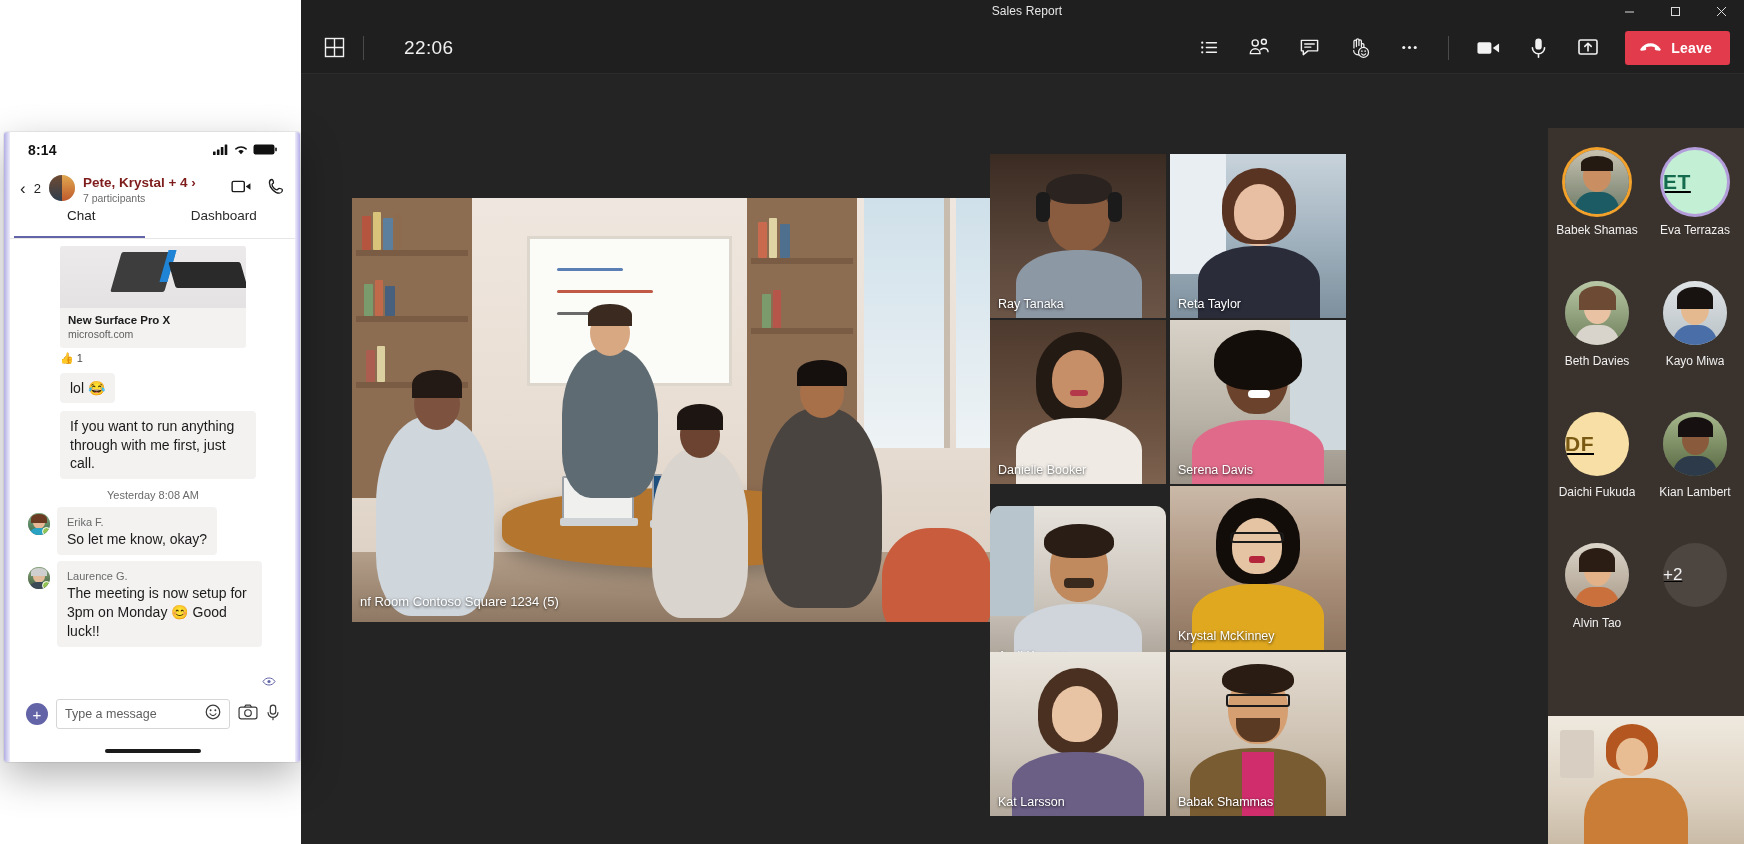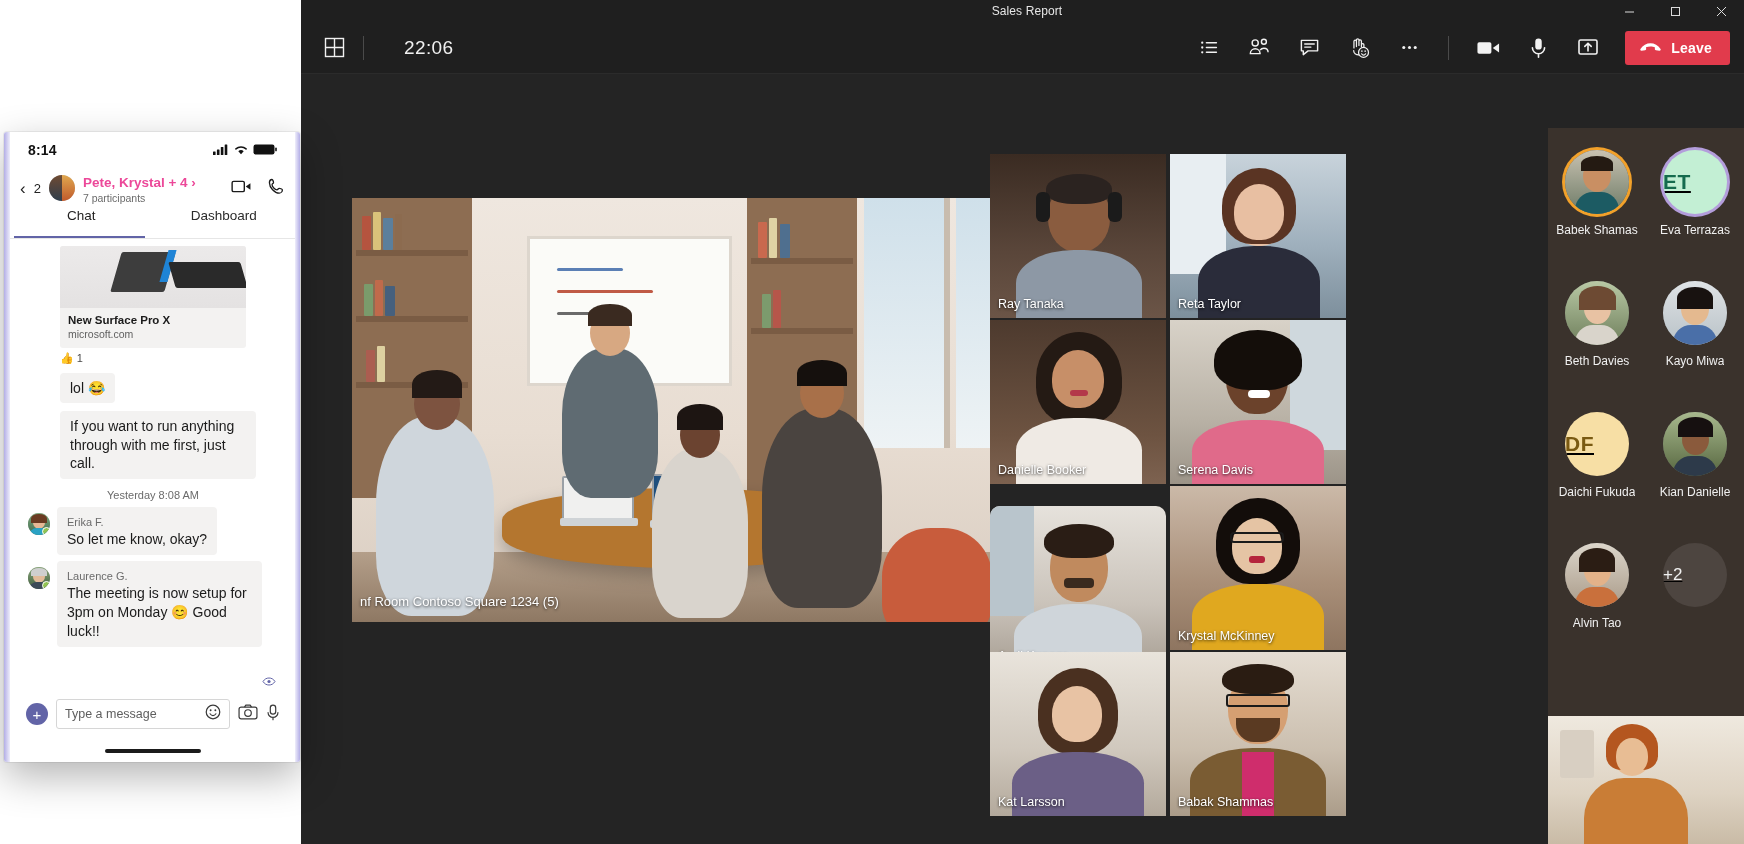--- a/index.html
+++ b/index.html
@@ -147,21 +147,21 @@
   .status-time { font-size:14px; font-weight:700; color:#111; letter-spacing:.2px; }
   .status-icons { display:flex; align-items:center; gap:5px; color:#111; }
 
   .chat-header { height:40px; display:flex; align-items:center; padding:0 10px; gap:8px; }
   .back-chev { font-size:17px; color:#222; line-height:1; }
   .badge-count { font-size:13px; color:#222; }
   .grp-av { width:26px; height:26px; border-radius:50%; overflow:hidden; position:relative;
             flex:0 0 26px; background:#cfcfcf; }
   .grp-av .q { position:absolute; width:50%; height:100%; }
   .chat-title-wrap { flex:1; min-width:0; }
-  .chat-title { font-size:13.5px; font-weight:700; color:#ec4899; white-space:nowrap; }
+  .chat-title { font-size:13.5px; font-weight:700; color:#7f1d1d; white-space:nowrap; }
   .chat-sub { font-size:10.5px; color:#6b6b6b; margin-top:1px; }
   .hdr-ico { color:#1b1b1b; margin-left:8px; }
 
   .tabs { height:30px; display:flex; position:relative; }
   .tab { flex:1; text-align:center; font-size:13.5px; color:#2b2b2b; }
   .tab.active { color:#201f1e; }
   .tab-underline { position:absolute; left:4px; bottom:0; width:46%; height:2.5px; background:#6264a7; }
   .divider-line { height:1px; background:#e6e6e6; }
 
   .thread { position:absolute; left:6px; right:5px; top:110px; bottom:72px; overflow:hidden;
@@ -522,21 +522,21 @@
             <span class="r-name">Daichi Fukuda</span>
           </div>
 
           <div class="r-cell">
             <div class="r-av">
               <div style="position:absolute;inset:0;background:linear-gradient(180deg,#a8b98e,#56663f);"></div>
               <div style="position:absolute;left:19px;top:12px;width:27px;height:31px;border-radius:50%;background:#8a5a3c;"></div>
               <div style="position:absolute;left:15px;top:5px;width:35px;height:20px;border-radius:50% 50% 0 0;background:#161010;"></div>
               <div style="position:absolute;left:10px;top:44px;width:44px;height:22px;border-radius:18px 18px 0 0;background:#2d3a4a;"></div>
             </div>
-            <span class="r-name">Kian Danielle</span>
+            <span class="r-name">Kian Lambert</span>
           </div>
 
           <div class="r-cell">
             <div class="r-av">
               <div style="position:absolute;inset:0;background:linear-gradient(180deg,#dcd6cb,#a99a88);"></div>
               <div style="position:absolute;left:19px;top:12px;width:27px;height:31px;border-radius:50%;background:#e3b289;"></div>
               <div style="position:absolute;left:14px;top:5px;width:36px;height:24px;border-radius:50% 50% 0 0;background:#2b1d14;"></div>
               <div style="position:absolute;left:10px;top:44px;width:44px;height:22px;border-radius:18px 18px 0 0;background:#c9703c;"></div>
             </div>
             <span class="r-name">Alvin Tao</span>

